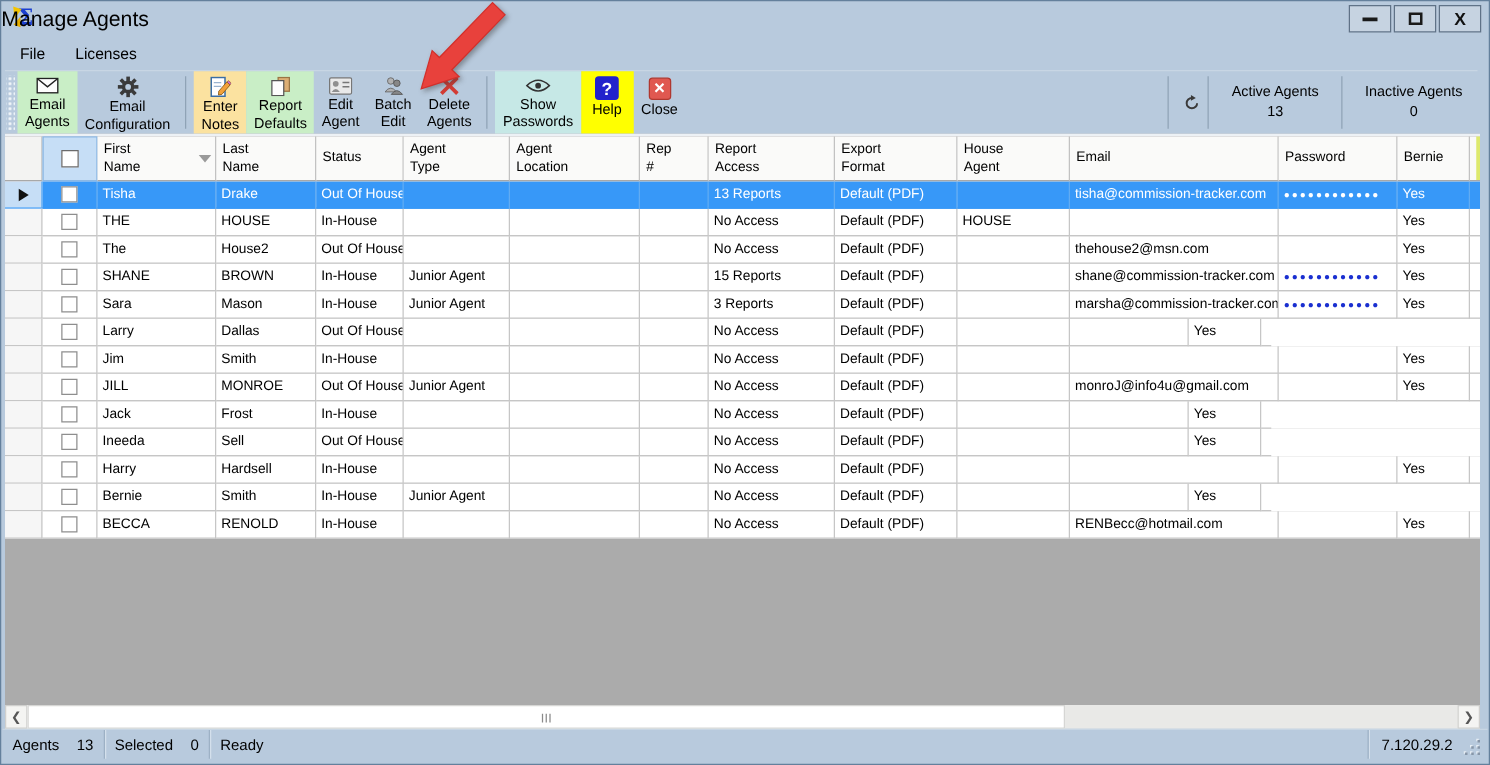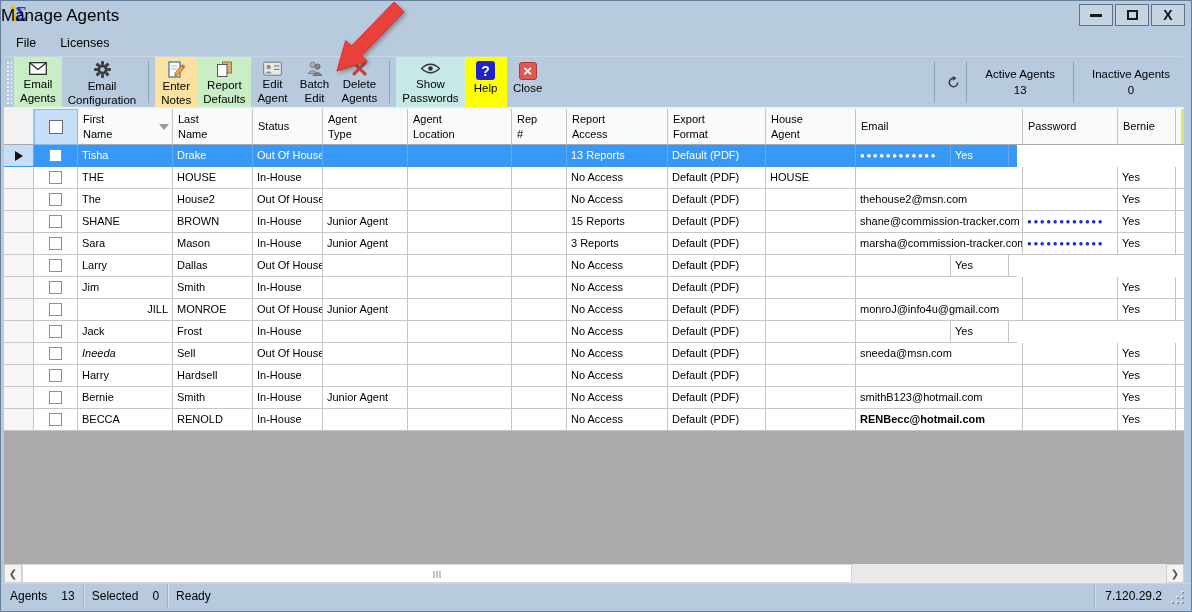--- a/index.html
+++ b/index.html
@@ -282,20 +282,21 @@
           </div>
           <div class="gcell" style="width: 95px;">Tisha</div>
           <div class="gcell" style="width: 80px;">Drake</div>
           <div class="gcell" style="width: 70px;">Out Of House</div>
           <div class="gcell" style="width: 85px;"></div>
           <div class="gcell" style="width: 104px;"></div>
           <div class="gcell" style="width: 55px;"></div>
           <div class="gcell" style="width: 101px;">13 Reports</div>
           <div class="gcell" style="width: 98px;">Default (PDF)</div>
           <div class="gcell" style="width: 90px;"></div>
+          <div class="gcell" style="width: 167px;">tisha@commission-tracker.com</div>
           <div class="gcell pw" style="width: 95px;">●●●●●●●●●●●●</div>
           <div class="gcell" style="width: 58px;">Yes</div>
           <div class="gcell" style="width: 8px; padding: 0px; border-right: none;"></div>
         </div>
         <div class="grow">
           <div class="gcell ind" style="width: 30px;"></div>
           <div class="gcell ckc" style="width: 44px;">
             <div class="checkbox"></div>
           </div>
           <div class="gcell" style="width: 95px;">THE</div>
@@ -404,21 +405,21 @@
           <div class="gcell" style="width: 167px;"></div>
           <div class="gcell pw" style="width: 95px;"></div>
           <div class="gcell" style="width: 58px;">Yes</div>
           <div class="gcell" style="width: 8px; padding: 0px; border-right: none;"></div>
         </div>
         <div class="grow">
           <div class="gcell ind" style="width: 30px;"></div>
           <div class="gcell ckc" style="width: 44px;">
             <div class="checkbox"></div>
           </div>
-          <div class="gcell" style="width: 95px; text-align: right;">JILL</div>
+          <div class="gcell" style="width: 95px;">JILL</div>
           <div class="gcell" style="width: 80px;">MONROE</div>
           <div class="gcell" style="width: 70px;">Out Of House</div>
           <div class="gcell" style="width: 85px;">Junior Agent</div>
           <div class="gcell" style="width: 104px;"></div>
           <div class="gcell" style="width: 55px;"></div>
           <div class="gcell" style="width: 101px;">No Access</div>
           <div class="gcell" style="width: 98px;">Default (PDF)</div>
           <div class="gcell" style="width: 90px;"></div>
           <div class="gcell" style="width: 167px;">monroJ@info4u@gmail.com</div>
           <div class="gcell pw" style="width: 95px;"></div>
@@ -441,30 +442,29 @@
           <div class="gcell" style="width: 90px;"></div>
           <div class="gcell pw" style="width: 95px;"></div>
           <div class="gcell" style="width: 58px;">Yes</div>
           <div class="gcell" style="width: 8px; padding: 0px; border-right: none;"></div>
         </div>
         <div class="grow">
           <div class="gcell ind" style="width: 30px;"></div>
           <div class="gcell ckc" style="width: 44px;">
             <div class="checkbox"></div>
           </div>
-          <div class="gcell" style="width: 95px; font-style: italic;">Ineeda</div>
+          <div class="gcell" style="width: 95px;">Ineeda</div>
           <div class="gcell" style="width: 80px;">Sell</div>
           <div class="gcell" style="width: 70px;">Out Of House</div>
           <div class="gcell" style="width: 85px;"></div>
           <div class="gcell" style="width: 104px;"></div>
           <div class="gcell" style="width: 55px;"></div>
           <div class="gcell" style="width: 101px;">No Access</div>
           <div class="gcell" style="width: 98px;">Default (PDF)</div>
           <div class="gcell" style="width: 90px;"></div>
-          <div class="gcell" style="width: 167px;">sneeda@msn.com</div>
           <div class="gcell pw" style="width: 95px;"></div>
           <div class="gcell" style="width: 58px;">Yes</div>
           <div class="gcell" style="width: 8px; padding: 0px; border-right: none;"></div>
         </div>
         <div class="grow">
           <div class="gcell ind" style="width: 30px;"></div>
           <div class="gcell ckc" style="width: 44px;">
             <div class="checkbox"></div>
           </div>
           <div class="gcell" style="width: 95px;">Harry</div>
@@ -488,40 +488,39 @@
           </div>
           <div class="gcell" style="width: 95px;">Bernie</div>
           <div class="gcell" style="width: 80px;">Smith</div>
           <div class="gcell" style="width: 70px;">In-House</div>
           <div class="gcell" style="width: 85px;">Junior Agent</div>
           <div class="gcell" style="width: 104px;"></div>
           <div class="gcell" style="width: 55px;"></div>
           <div class="gcell" style="width: 101px;">No Access</div>
           <div class="gcell" style="width: 98px;">Default (PDF)</div>
           <div class="gcell" style="width: 90px;"></div>
-          <div class="gcell" style="width: 167px;">smithB123@hotmail.com</div>
           <div class="gcell pw" style="width: 95px;"></div>
           <div class="gcell" style="width: 58px;">Yes</div>
           <div class="gcell" style="width: 8px; padding: 0px; border-right: none;"></div>
         </div>
         <div class="grow">
           <div class="gcell ind" style="width: 30px;"></div>
           <div class="gcell ckc" style="width: 44px;">
             <div class="checkbox"></div>
           </div>
           <div class="gcell" style="width: 95px;">BECCA</div>
           <div class="gcell" style="width: 80px;">RENOLD</div>
           <div class="gcell" style="width: 70px;">In-House</div>
           <div class="gcell" style="width: 85px;"></div>
           <div class="gcell" style="width: 104px;"></div>
           <div class="gcell" style="width: 55px;"></div>
           <div class="gcell" style="width: 101px;">No Access</div>
           <div class="gcell" style="width: 98px;">Default (PDF)</div>
           <div class="gcell" style="width: 90px;"></div>
-          <div class="gcell" style="width: 167px; font-weight: bold;">RENBecc@hotmail.com</div>
+          <div class="gcell" style="width: 167px;">RENBecc@hotmail.com</div>
           <div class="gcell pw" style="width: 95px;"></div>
           <div class="gcell" style="width: 58px;">Yes</div>
           <div class="gcell" style="width: 8px; padding: 0px; border-right: none;"></div>
         </div>
       </div>
   </div>
 
   <div class="hscroll">
     <div class="hs-btn">
         <span>❮</span>

